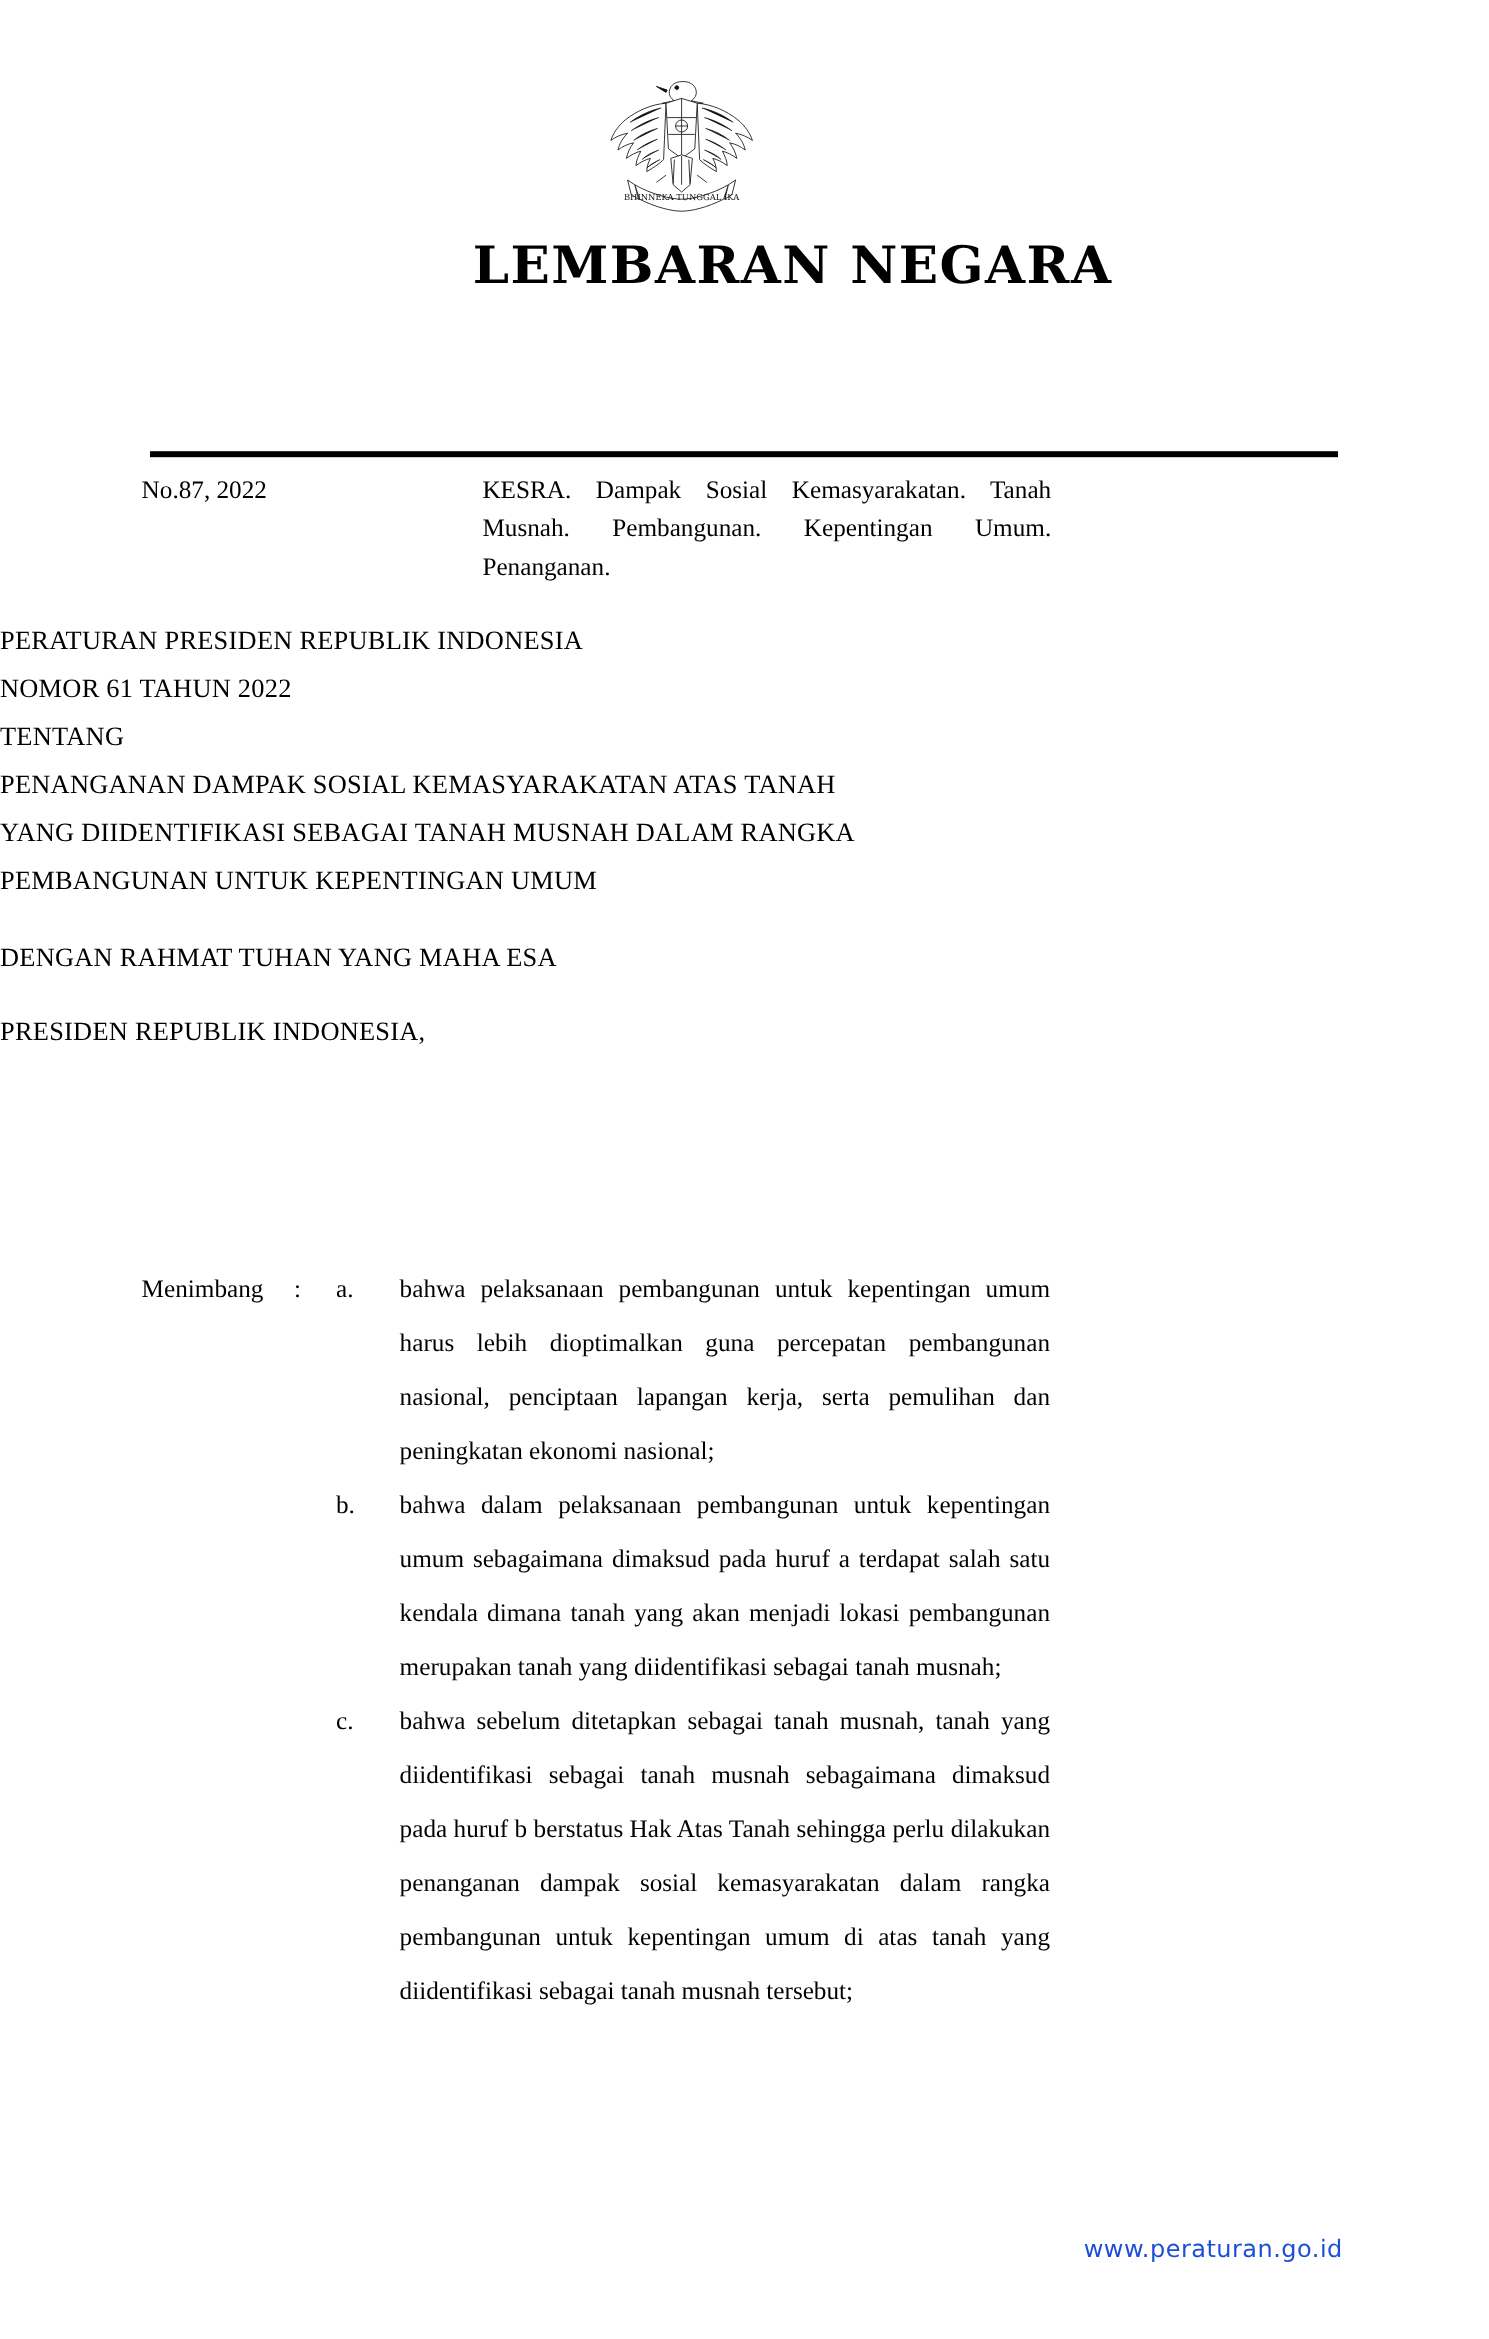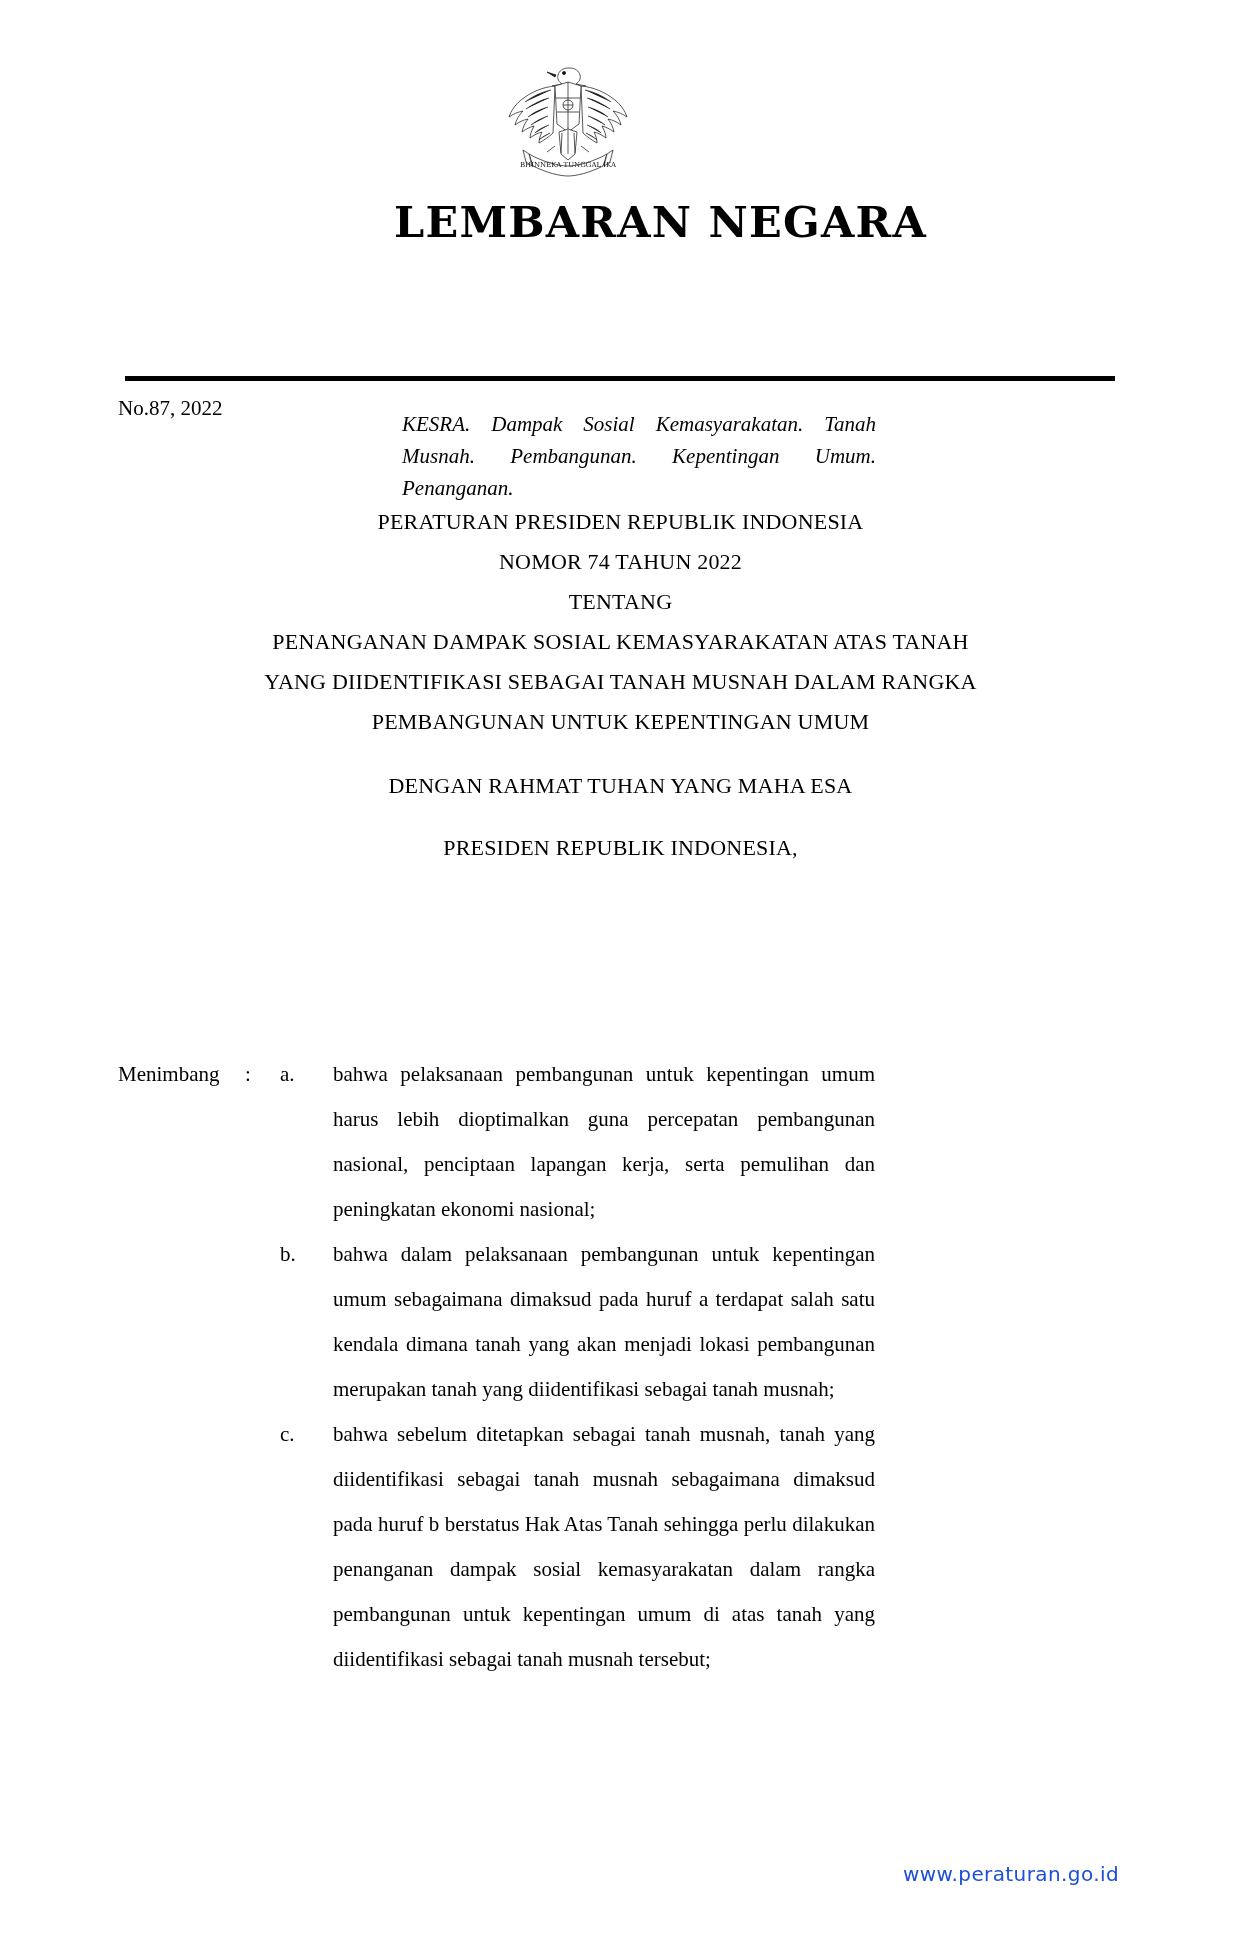--- a/index.html
+++ b/index.html
@@ -76,37 +76,35 @@
     position: absolute;
     left: 0;
     top: 0;
     font-size: 21px;
     line-height: 32px;
     white-space: nowrap;
   }
   .topinfo-subject {
     position: absolute;
     left: 284px;
-    top: 16px;
+    top: 0;
     width: 474px;
     font-size: 21px;
     line-height: 32px;
     text-align: justify;
     text-align-last: left;
     word-spacing: 0.5px;
-    font-style: italic;
   }
 
   
   .title-block {
     position: absolute;
     left: 0;
-    top: 502px;
-    width: 1241px;
-    text-align: center;
+    top: 514px;
+    width: 1241px;
   }
   .title-line {
     font-size: 22px;
     line-height: 40px;
     letter-spacing: 0.2px;
   }
   .title-gap-1 { height: 24px; }
   .title-gap-2 { height: 22px; }
 
   
@@ -226,21 +224,21 @@
 
   <div class="rule"></div>
 
   <div class="topinfo">
     <div class="topinfo-no">No.87, 2022</div>
     <div class="topinfo-subject">KESRA. Dampak Sosial Kemasyarakatan. Tanah Musnah. Pembangunan. Kepentingan Umum. Penanganan.</div>
   </div>
 
   <div class="title-block">
     <div class="title-line">PERATURAN PRESIDEN REPUBLIK INDONESIA</div>
-    <div class="title-line">NOMOR 74 TAHUN 2022</div>
+    <div class="title-line">NOMOR 61 TAHUN 2022</div>
     <div class="title-line">TENTANG</div>
     <div class="title-line">PENANGANAN DAMPAK SOSIAL KEMASYARAKATAN ATAS TANAH</div>
     <div class="title-line">YANG DIIDENTIFIKASI SEBAGAI TANAH MUSNAH DALAM RANGKA</div>
     <div class="title-line">PEMBANGUNAN UNTUK KEPENTINGAN UMUM</div>
     <div class="title-gap-1"></div>
     <div class="title-line">DENGAN RAHMAT TUHAN YANG MAHA ESA</div>
     <div class="title-gap-2"></div>
     <div class="title-line">PRESIDEN REPUBLIK INDONESIA,</div>
   </div>
 

